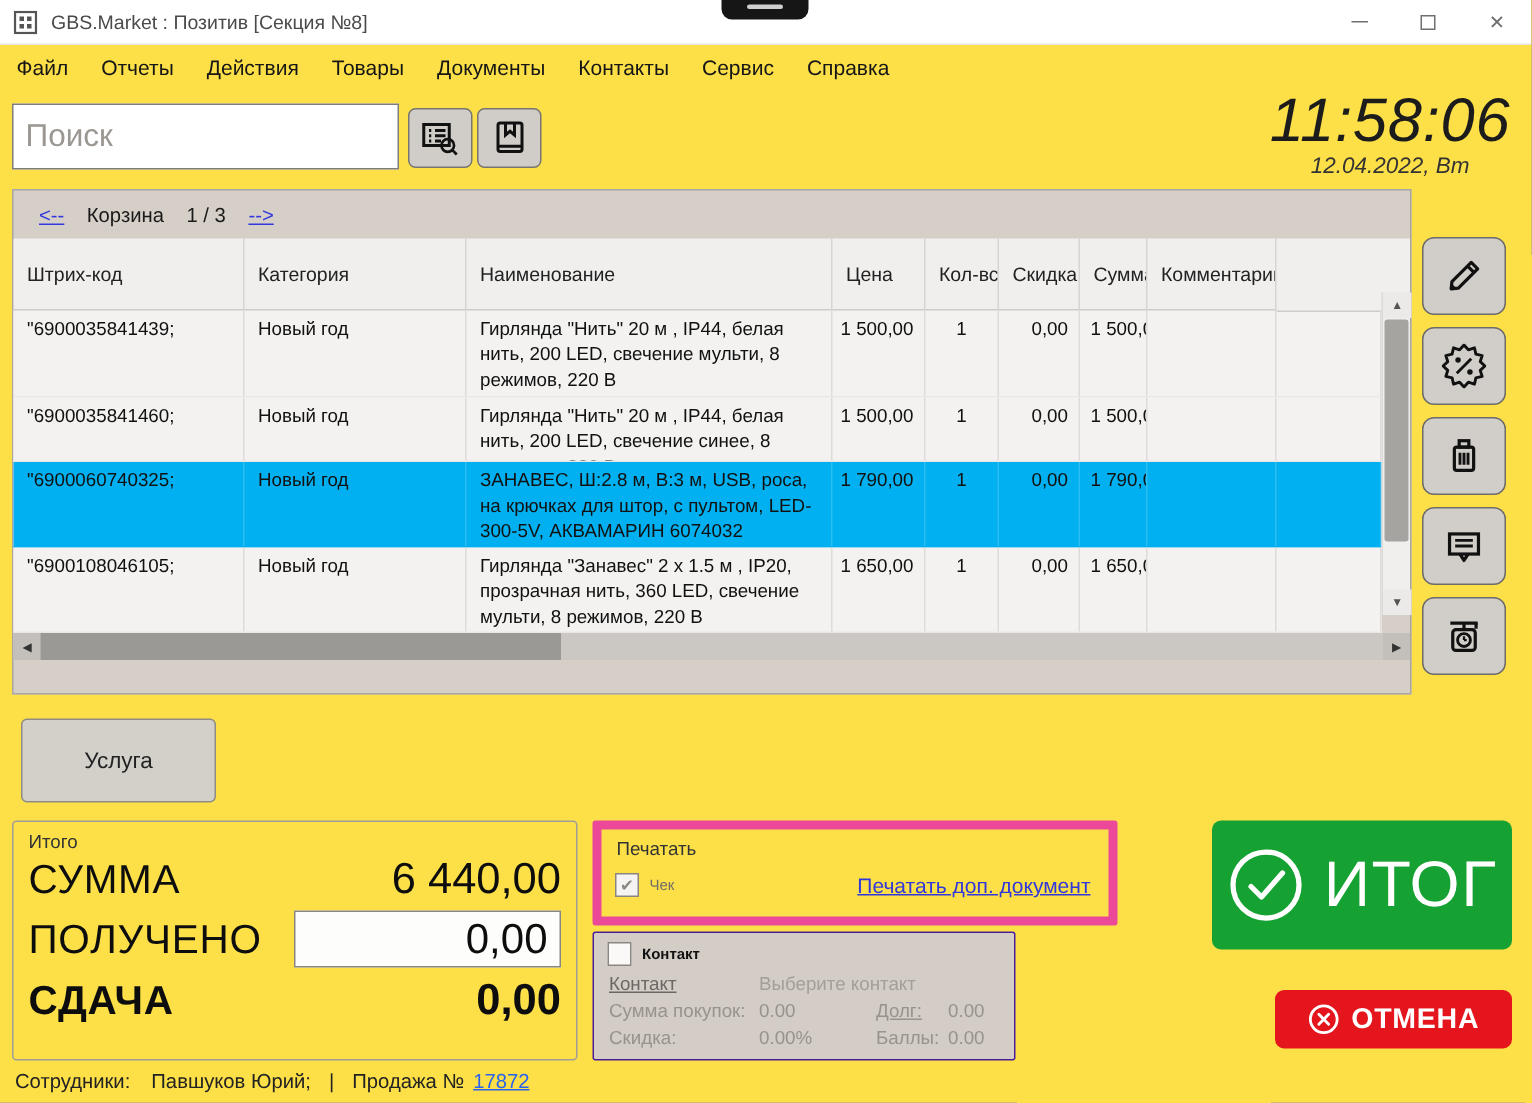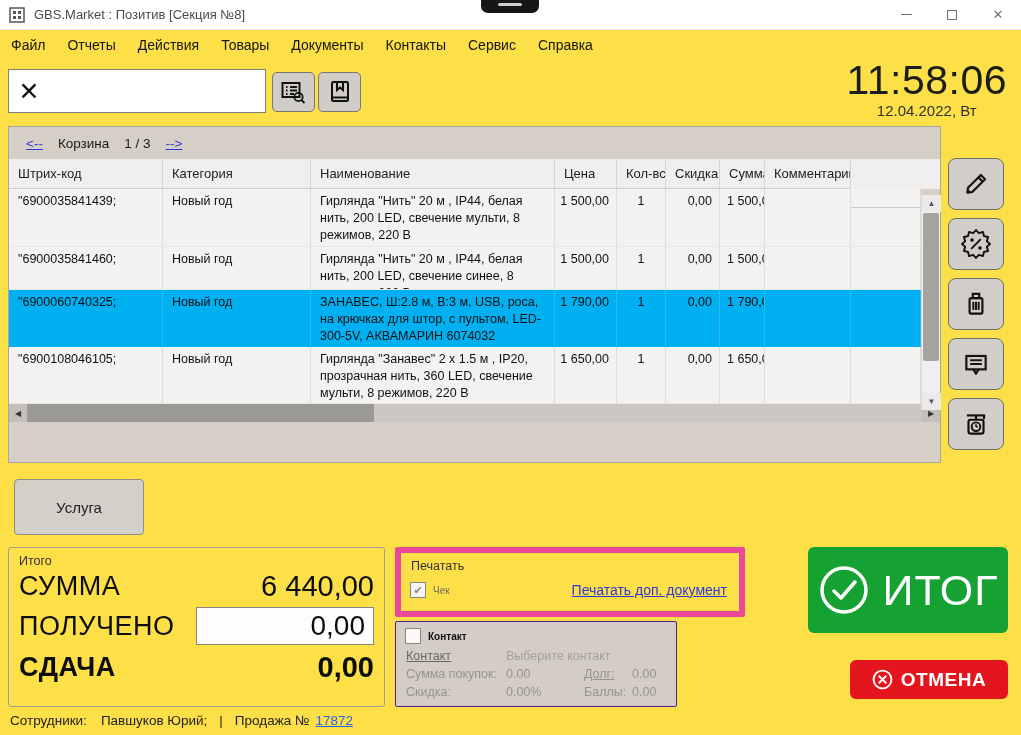--- a/index.html
+++ b/index.html
@@ -28,30 +28,30 @@
   
   .search-box { position:absolute; left:8px; top:69px; width:258px; height:44px; background:#fff;
     border:1px solid #7f7d7a; display:flex; align-items:center; }
   .search-input { flex:1; border:none; outline:none; font-size:21px; padding-left:8px;
     font-family:"Liberation Sans",sans-serif; color:#222; background:transparent; }
   .search-input::placeholder { color:#9b9792; }
   .search-clear { width:40px; text-align:center; font-size:25px; color:#111; font-weight:300; cursor:pointer; line-height:1; }
   .tool-btn { position:absolute; top:72px; width:43px; height:40px; background:#d0cdc8;
     border:1px solid #787570; border-radius:5px; display:flex; align-items:center; justify-content:center; cursor:pointer; }
   
-  .clock { position:absolute; right:14px; top:58px; text-align:center; }
+  .clock { position:absolute; right:14px; top:58px; text-align:center;font-style:italic; }
   .clock-time { font-size:41px; color:#1c1c1c; line-height:1.08; letter-spacing:0.5px; }
   .clock-date { font-size:15px; color:#333; }
   
   .cart-panel { position:absolute; left:8px; top:126px; width:933px; height:337px;
     border:1px solid #a9a6a1; background:#d6cfc8; }
   .cart-nav { height:32px; display:flex; align-items:center; padding-left:17px; gap:15px; font-size:13.5px; }
   .nav-link { color:#3038dd; text-decoration:underline; cursor:pointer; }
   .table { position:absolute; left:0; top:32px; width:931px; }
-  .thead { display:flex; height:30px; background:#f0efee; }
+  .thead { display:flex; height:48px; background:#f0efee; }
   .th { display:flex; align-items:center; padding-left:9px; font-size:13px; color:#222;
     border-right:1px solid #d7d5d2; border-bottom:1px solid #cfcdca; overflow:hidden; white-space:nowrap; flex:none; }
   .rows { width:912px; background:#f3f2f1; }
   .row { display:flex; border-bottom:1px solid #e9e7e5; background:#f3f2f1; cursor:pointer; }
   .row.selected { background:#00b0f0; border-bottom-color:#00b0f0; }
   .cell { flex:none; padding:4px 0 0 9px; font-size:12.5px; line-height:1.35; color:#111;
     border-right:1px solid #dedcd9; overflow:hidden; }
   .row.selected .cell { border-right-color:#2bbdf2; }
   .c-bar{width:154px;} .c-cat{width:148px;} .c-name{width:244px;}
   .c-price{width:62px; text-align:right; padding-right:7px; padding-left:0;}
@@ -157,20 +157,21 @@
     <span class="menu-item">Отчеты</span>
     <span class="menu-item">Действия</span>
     <span class="menu-item">Товары</span>
     <span class="menu-item">Документы</span>
     <span class="menu-item">Контакты</span>
     <span class="menu-item">Сервис</span>
     <span class="menu-item">Справка</span>
   </div>
 
   <div class="search-box">
+    <input class="search-input" type="text" placeholder="Поиск" style="">
     <span class="search-clear">✕</span>
   </div>
   <div class="tool-btn" style="left:272px;">
     <svg width="27" height="25" viewBox="0 0 27 25">
       <rect x="2.5" y="3" width="17" height="14" fill="none" stroke="#111" stroke-width="2"></rect>
       <line x1="6" y1="7" x2="7.5" y2="7" stroke="#111" stroke-width="2"></line>
       <line x1="6" y1="10.5" x2="7.5" y2="10.5" stroke="#111" stroke-width="2"></line>
       <line x1="6" y1="14" x2="7.5" y2="14" stroke="#111" stroke-width="2"></line>
       <line x1="10" y1="7" x2="17" y2="7" stroke="#111" stroke-width="2"></line>
       <line x1="10" y1="10.5" x2="17" y2="10.5" stroke="#111" stroke-width="2"></line>

